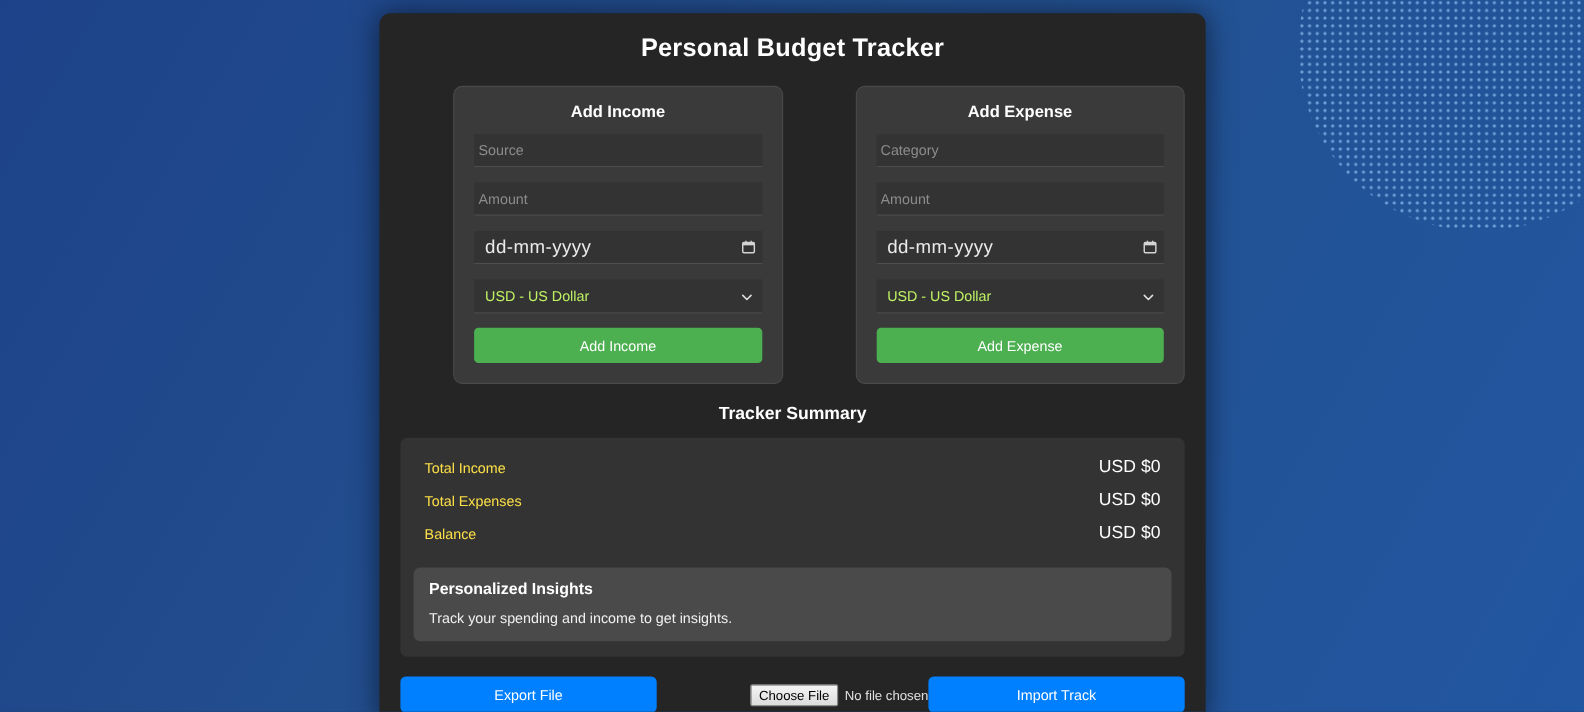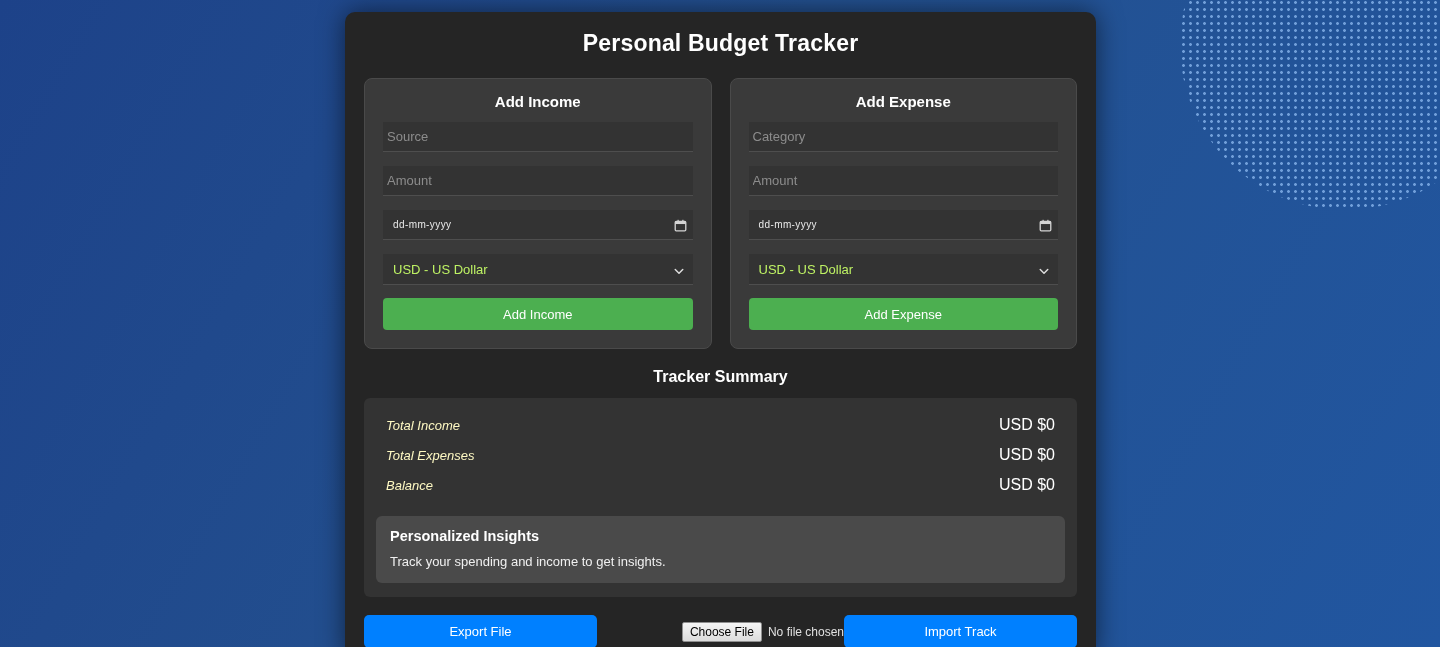--- a/index.html
+++ b/index.html
@@ -65,20 +65,21 @@
     gap: 18px;
     padding: 19px 19px 0 19px;
   }
 
   .form-card {
     flex: 1;
     background: #3a3a3a;
     border: 1px solid #4a4a4a;
     border-radius: 8px;
     padding: 14px 18px 18px 18px;
+    margin-left: 48px;
   }
 
   .form-card h2 {
     text-align: center;
     color: #ffffff;
     font-size: 15px;
     font-weight: bold;
     margin-bottom: 12px;
   }
 
@@ -104,21 +105,21 @@
     height: 30px;
     background: #333333;
     border-bottom: 1px solid #4e4e4e;
     margin-bottom: 14px;
     display: flex;
     align-items: center;
     padding: 0 6px 0 10px;
   }
   .date-text {
     color: #eaeaea;
-    font-size: 10px;
+    font-size: 17px;
     letter-spacing: 0.4px;
     flex: 1;
   }
   .cal-icon { width: 13px; height: 13px; opacity: 0.9; }
 
   .select-field {
     position: relative;
     width: 100%;
     height: 31px;
     background: #333333;
@@ -160,21 +161,21 @@
     padding: 12px 12px 14px 12px;
   }
 
   .summary-row {
     display: flex;
     align-items: center;
     justify-content: space-between;
     height: 30px;
     padding: 0 10px;
   }
-  .summary-label { color: #fef9c3; font-size: 13px; font-style: italic; }
+  .summary-label { color: #fde047; font-size: 13px; }
   .summary-value { color: #ffffff; font-size: 16px; font-weight: normal; }
 
   #insights-box {
     background: #4a4a4a;
     border-radius: 6px;
     margin-top: 16px;
     padding: 12px 14px 14px 14px;
   }
   #insights-title {
     color: #ffffff;

